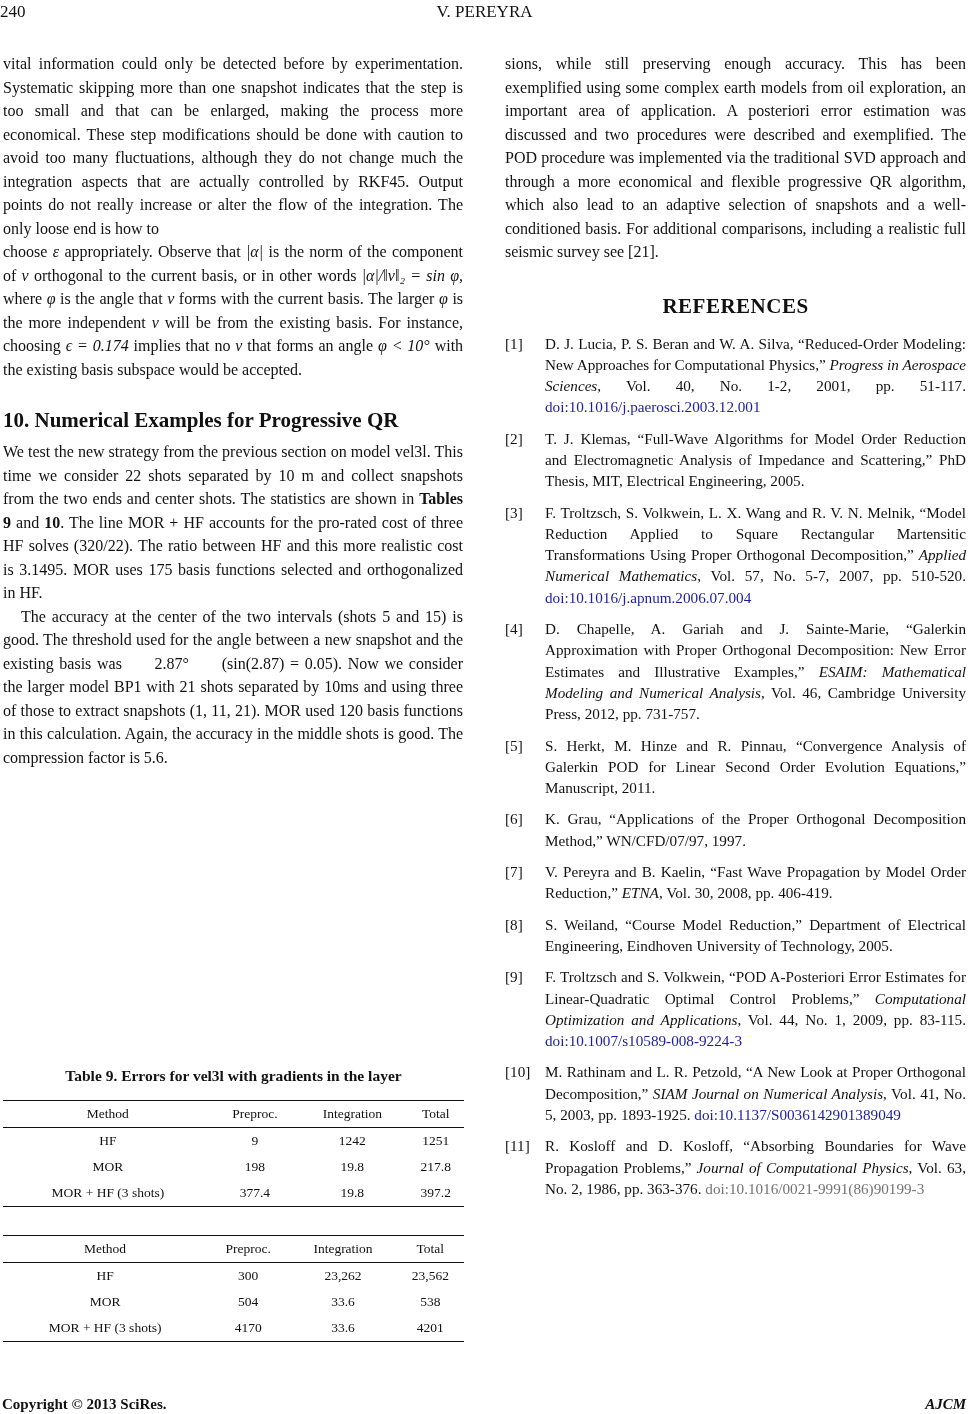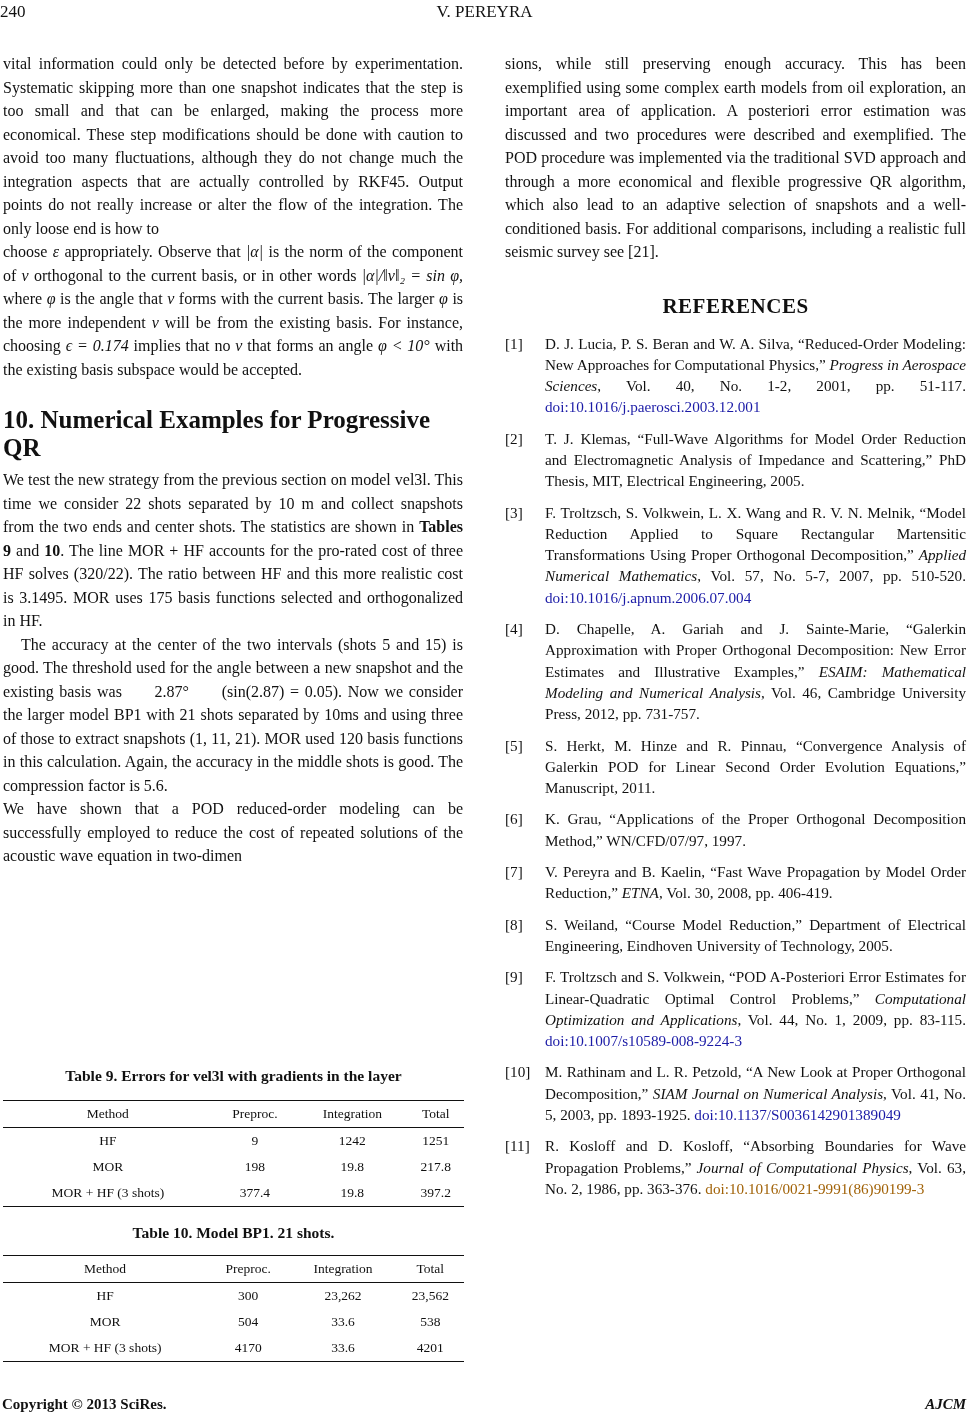--- a/index.html
+++ b/index.html
@@ -14,21 +14,21 @@
   .col { position: absolute; top: 52px; }
   .col-left { left: 3px; width: 460px; }
   .col-right { left: 505px; width: 461px; }
 
   p.body { margin: 0; font-size: 16px; line-height: 23.5px; text-align: justify; hyphens: none; }
   p.indent { text-indent: 18px; }
   .math { font-family: "Liberation Serif", "DejaVu Serif", serif; font-style: italic; white-space: nowrap; }
   .mathup { font-style: normal; margin-left: 27px; }
   .bold { font-weight: bold; }
 
-  h2.sec { margin: 0; font-size: 25px; font-weight: bold; line-height: 28px; }
+  h2.sec { margin: 0; font-size: 21px; font-weight: bold; line-height: 28px; }
 
   .tbl-wrap { position: absolute; left: 3px; width: 461px; }
   .tbl-caption { text-align: center; font-weight: bold; font-size: 15.5px; line-height: 20px; }
   table.data { width: 461px; border-collapse: collapse; font-size: 13.5px; }
   table.data th, table.data td { text-align: center; font-weight: normal; padding: 0; height: 26px; }
   table.data thead tr { border-top: 1.5px solid #111; border-bottom: 1.5px solid #111; }
   table.data tbody tr:last-child { border-bottom: 1.5px solid #111; }
 
   h2.refs { margin: 4px; text-align: center; font-size: 21px; font-weight: bold; letter-spacing: 0.5px; }
   .ref { position: relative; padding-left: 40px; font-size: 15.2px; line-height: 21.3px; text-align: justify; margin-bottom: 10px; }
@@ -85,21 +85,20 @@
     <span class="bold">10</span><span>. The line MOR + HF accounts for the pro-rated cost of three HF solves (320/22). The ratio between HF and this more realistic cost is 3.1495. MOR uses 175 basis functions selected and orthogonalized in HF.</span>
   </p>
   <p class="body indent">
     <span>The accuracy at the center of the two intervals (shots 5 and 15) is good. The threshold used for the angle be­tween a new snapshot and the existing basis was</span>
     <span class="math mathup">2.87°</span>
     <span class="math mathup">(sin(2.87) = 0.05).</span>
     <span>Now we consider the larger model BP1 with 21 shots separated by 10ms and using three of those to extract snapshots (1, 11, 21). MOR used 120 basis functions in this calculation. Again, the accuracy in the middle shots is good. The compression factor is 5.6.</span>
   </p>
 
 
-  <p class="body">We have shown that a POD reduced-order modeling can be successfully employed to reduce the cost of repeated solutions of the acoustic wave equation in two-dimen­</p>
 </div>
 
 <div class="tbl-wrap" style="top:1066px;">
   <div class="tbl-caption">Table 9. Errors for vel3l with gradients in the layer</div>
   <table class="data" style="margin-top:14px;">
     <thead>
       <tr>
         <th>Method</th>
         <th>Preproc.</th>
         <th>Integration</th>
@@ -123,21 +122,20 @@
         <td>MOR + HF (3 shots)</td>
         <td>377.4</td>
         <td>19.8</td>
         <td>397.2</td>
       </tr>
     </tbody>
   </table>
 </div>
 
 <div class="tbl-wrap" style="top:1223px;">
-  <div class="tbl-caption">Table 10. Model BP1. 21 shots.</div>
   <table class="data" style="margin-top:12px;">
     <thead>
       <tr>
         <th>Method</th>
         <th>Preproc.</th>
         <th>Integration</th>
         <th>Total</th>
       </tr>
     </thead>
     <tbody>
@@ -172,20 +170,20 @@
       <div class="ref"><span class="num">[1]</span><span>D. J. Lucia, P. S. Beran and W. A. Silva, “Reduced-Order Modeling: New Approaches for Computational Physics,” </span><span class="it">Progress in Aerospace Sciences</span><span>, Vol. 40, No. 1-2, 2001, pp. 51-117. </span><a style="color: rgb(26, 26, 166);">doi:10.1016/j.paerosci.2003.12.001</a></div>
       <div class="ref"><span class="num">[2]</span><span>T. J. Klemas, “Full-Wave Algorithms for Model Order Reduction and Electromagnetic Analysis of Impedance and Scattering,” PhD Thesis, MIT, Electrical Engineering, 2005.</span></div>
       <div class="ref"><span class="num">[3]</span><span>F. Troltzsch, S. Volkwein, L. X. Wang and R. V. N. Mel­nik, “Model Reduction Applied to Square Rectangular Martensitic Transformations Using Proper Orthogonal Decomposition,” </span><span class="it">Applied Numerical Mathematics</span><span>, Vol. 57, No. 5-7, 2007, pp. 510-520. </span><a style="color: rgb(26, 26, 166);">doi:10.1016/j.apnum.2006.07.004</a></div>
       <div class="ref"><span class="num">[4]</span><span>D. Chapelle, A. Gariah and J. Sainte-Marie, “Galerkin Approximation with Proper Orthogonal Decomposition: New Error Estimates and Illustrative Examples,” </span><span class="it">ESAIM: Mathematical Modeling and Numerical Analysis</span><span>, Vol. 46, Cambridge University Press, 2012, pp. 731-757.</span></div>
       <div class="ref"><span class="num">[5]</span><span>S. Herkt, M. Hinze and R. Pinnau, “Convergence Analy­sis of Galerkin POD for Linear Second Order Evolution Equations,” Manuscript, 2011.</span></div>
       <div class="ref"><span class="num">[6]</span><span>K. Grau, “Applications of the Proper Orthogonal Decom­position Method,” WN/CFD/07/97, 1997.</span></div>
       <div class="ref"><span class="num">[7]</span><span>V. Pereyra and B. Kaelin, “Fast Wave Propagation by Model Order Reduction,” </span><span class="it">ETNA</span><span>, Vol. 30, 2008, pp. 406-419.</span></div>
       <div class="ref"><span class="num">[8]</span><span>S. Weiland, “Course Model Reduction,” Department of Electrical Engineering, Eindhoven University of Tech­nology, 2005.</span></div>
       <div class="ref"><span class="num">[9]</span><span>F. Troltzsch and S. Volkwein, “POD A-Posteriori Error Estimates for Linear-Quadratic Optimal Control Prob­lems,” </span><span class="it">Computational Optimization and Applications</span><span>, Vol. 44, No. 1, 2009, pp. 83-115. </span><a style="color: rgb(26, 26, 166);">doi:10.1007/s10589-008-9224-3</a></div>
       <div class="ref"><span class="num">[10]</span><span>M. Rathinam and L. R. Petzold, “A New Look at Proper Orthogonal Decomposition,” </span><span class="it">SIAM Journal on Numerical Analysis</span><span>, Vol. 41, No. 5, 2003, pp. 1893-1925. </span><a style="color: rgb(26, 26, 166);">doi:10.1137/S0036142901389049</a></div>
-      <div class="ref"><span class="num">[11]</span><span>R. Kosloff and D. Kosloff, “Absorbing Boundaries for Wave Propagation Problems,” </span><span class="it">Journal of Computational Physics</span><span>, Vol. 63, No. 2, 1986, pp. 363-376. </span><a style="color: #a16207;">doi:10.1016/0021-9991(86)90199-3</a></div>
+      <div class="ref"><span class="num">[11]</span><span>R. Kosloff and D. Kosloff, “Absorbing Boundaries for Wave Propagation Problems,” </span><span class="it">Journal of Computational Physics</span><span>, Vol. 63, No. 2, 1986, pp. 363-376. </span><a style="color: #737373;">doi:10.1016/0021-9991(86)90199-3</a></div>
     </div>
 </div>
 
 <div class="footer">
   <span class="copy">Copyright © 2013 SciRes.</span>
   <span class="journal">AJCM</span>
 </div>
 
 </body></html>

